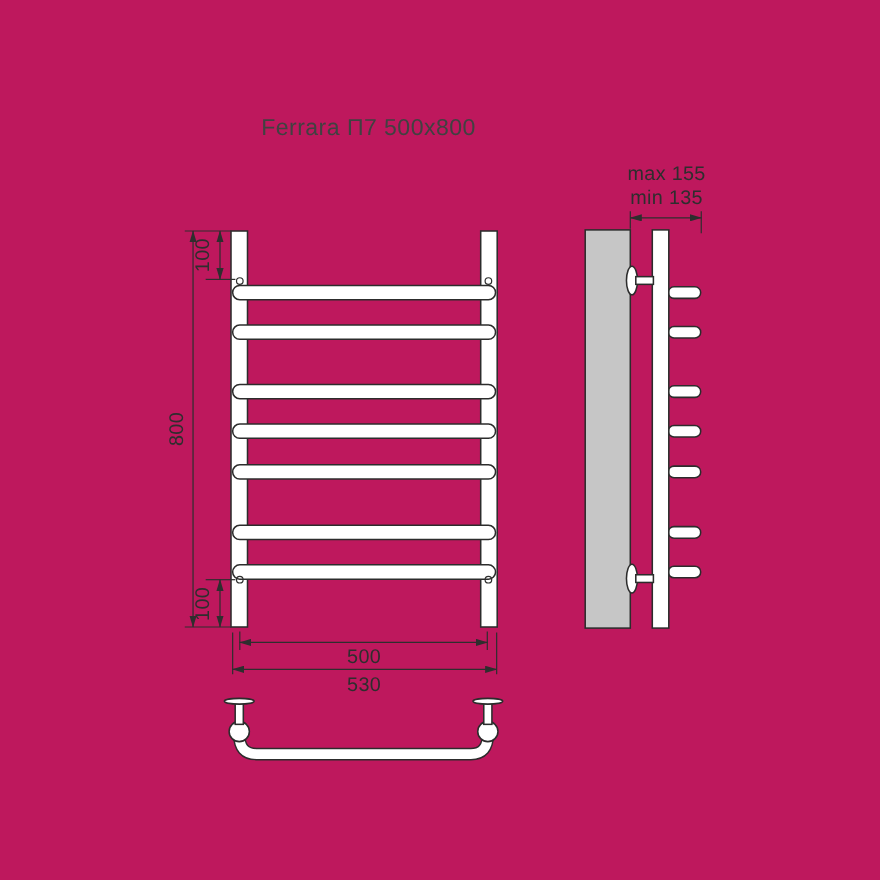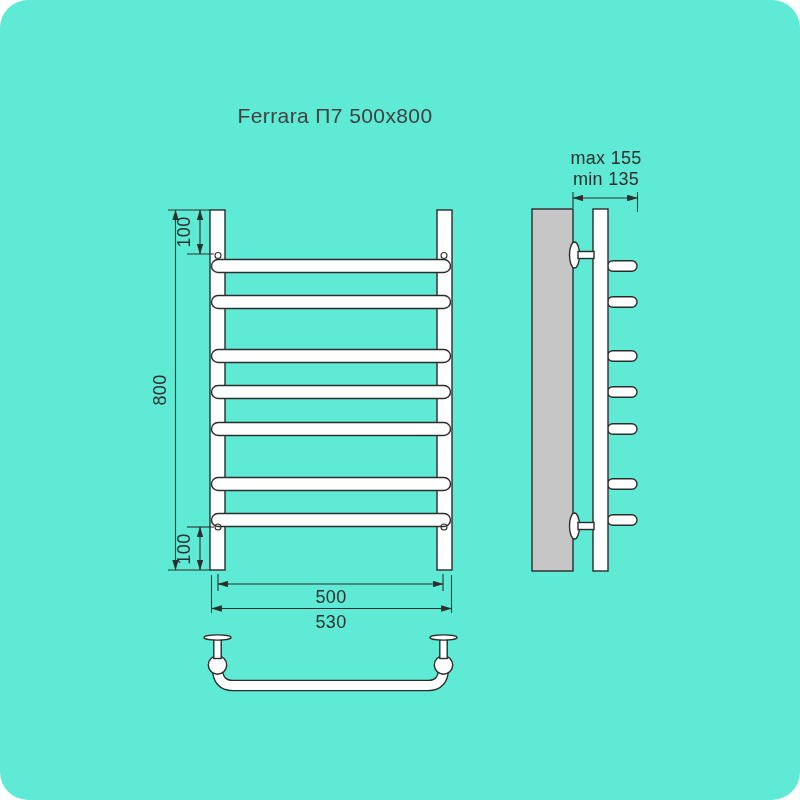--- a/index.html
+++ b/index.html
@@ -7,23 +7,22 @@
     padding: 0;
     background: #ffffff;
     width: 800px;
     height: 800px;
     font-family: "Liberation Sans", sans-serif;
   }
   .canvas {
     position: relative;
     width: 800px;
     height: 800px;
-    background: #5eead4;
+    background: #be185d;
     overflow: hidden;
-    border-radius: 28px;
   }
   svg { display: block; }
   .drawline  { stroke: #2c2c2c; stroke-width: 1.4; fill: none; }
   .fillwhite { fill: #ffffff; }
   .dimline   { stroke: #2e2e2e; stroke-width: 1.1; fill: none; }
   .dimtext   {
     font-family: "Liberation Sans", sans-serif;
     font-size: 18px;
     fill: #2e2e2e;
     letter-spacing: 0.3px;

